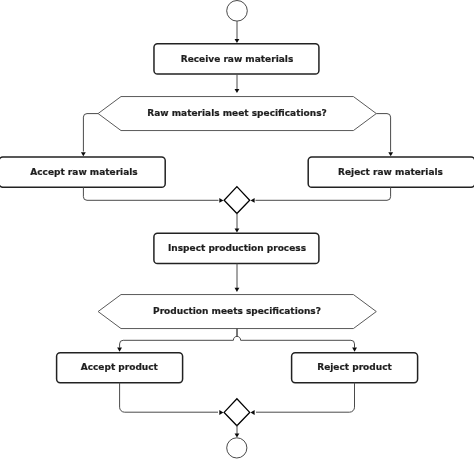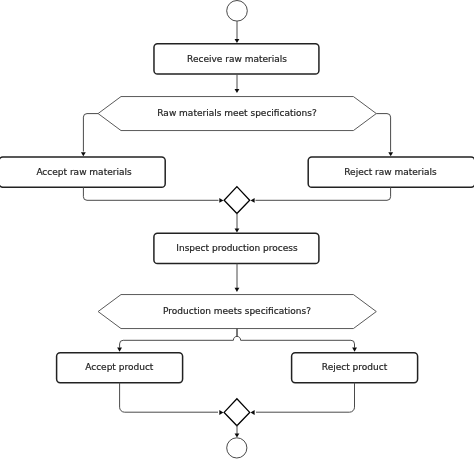--- a/index.html
+++ b/index.html
@@ -1,17 +1,17 @@
 <!DOCTYPE html>
 <html><head>
 <meta charset="utf-8">
 <style>
   html,body{margin:0;padding:0;background:#ffffff;}
   body{width:474px;height:459px;overflow:hidden;font-family:"DejaVu Sans",sans-serif;}
-  #stage{position:relative;width:474px;height:416px;background:#c4b5fd;filter:opacity(1);}
+  #stage{position:relative;width:474px;height:416px;background:#c4b5fd;filter:opacity(1);font-weight:bold;}
   svg{display:block;}
   .node-label{font-family:"DejaVu Sans",sans-serif;font-size:9px;fill:#1e1e1e;stroke:#1e1e1e;stroke-width:0.2;text-anchor:middle;dominant-baseline:middle;paint-order:stroke fill;}
 </style>
 </head>
 <body>
 
 <div id="stage">
 <svg width="474" height="459" viewBox="0 0 474 459">
   <rect x="0" y="0" width="474" height="459" fill="#ffffff"></rect>
   <g>

